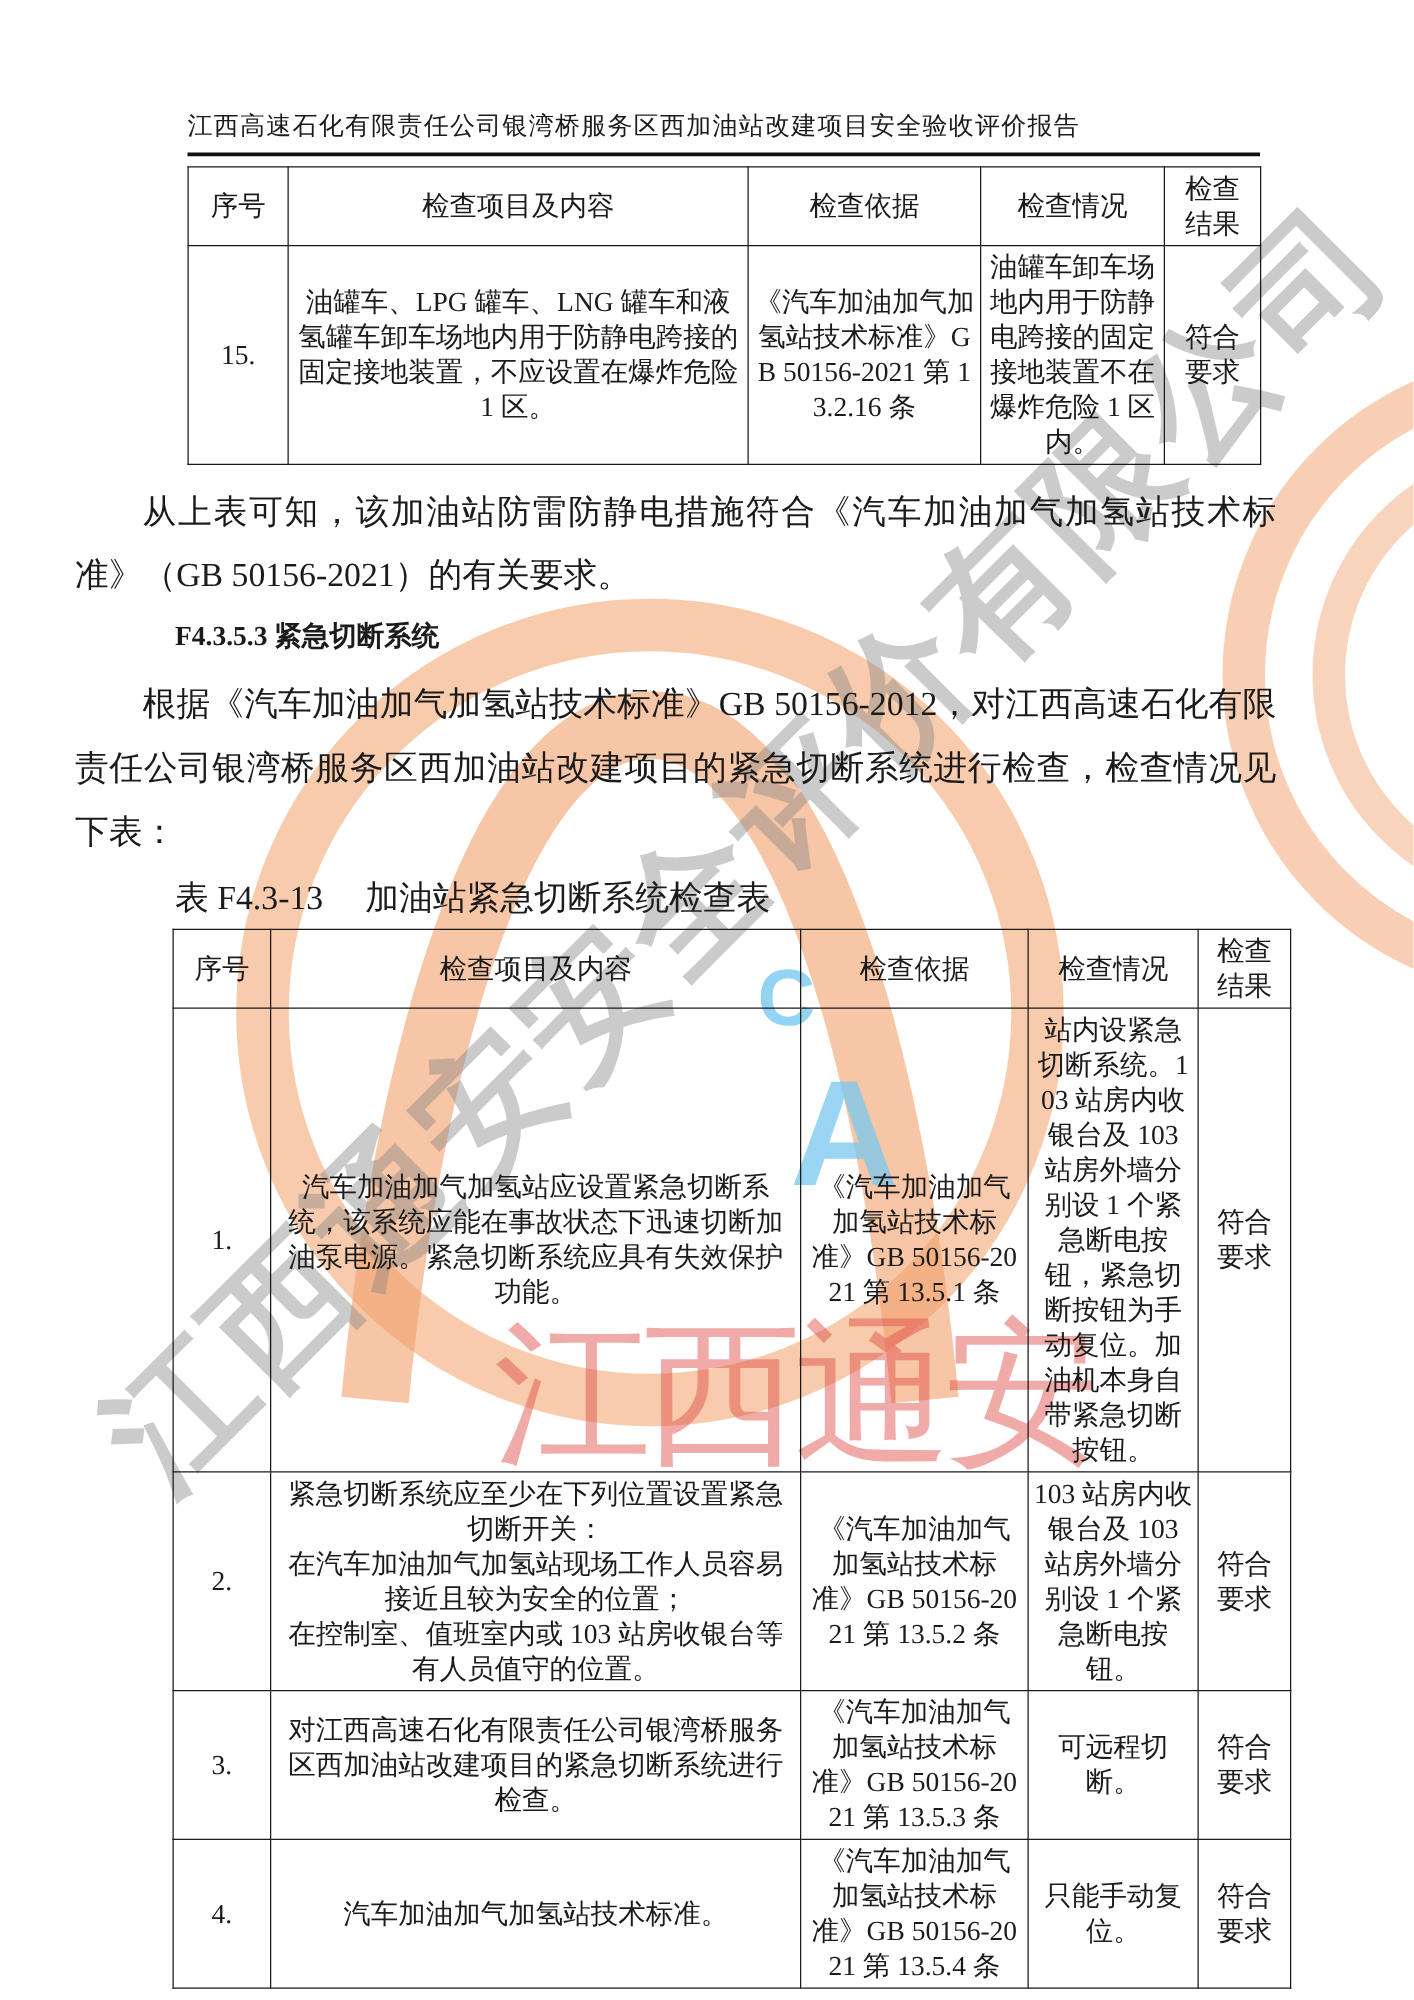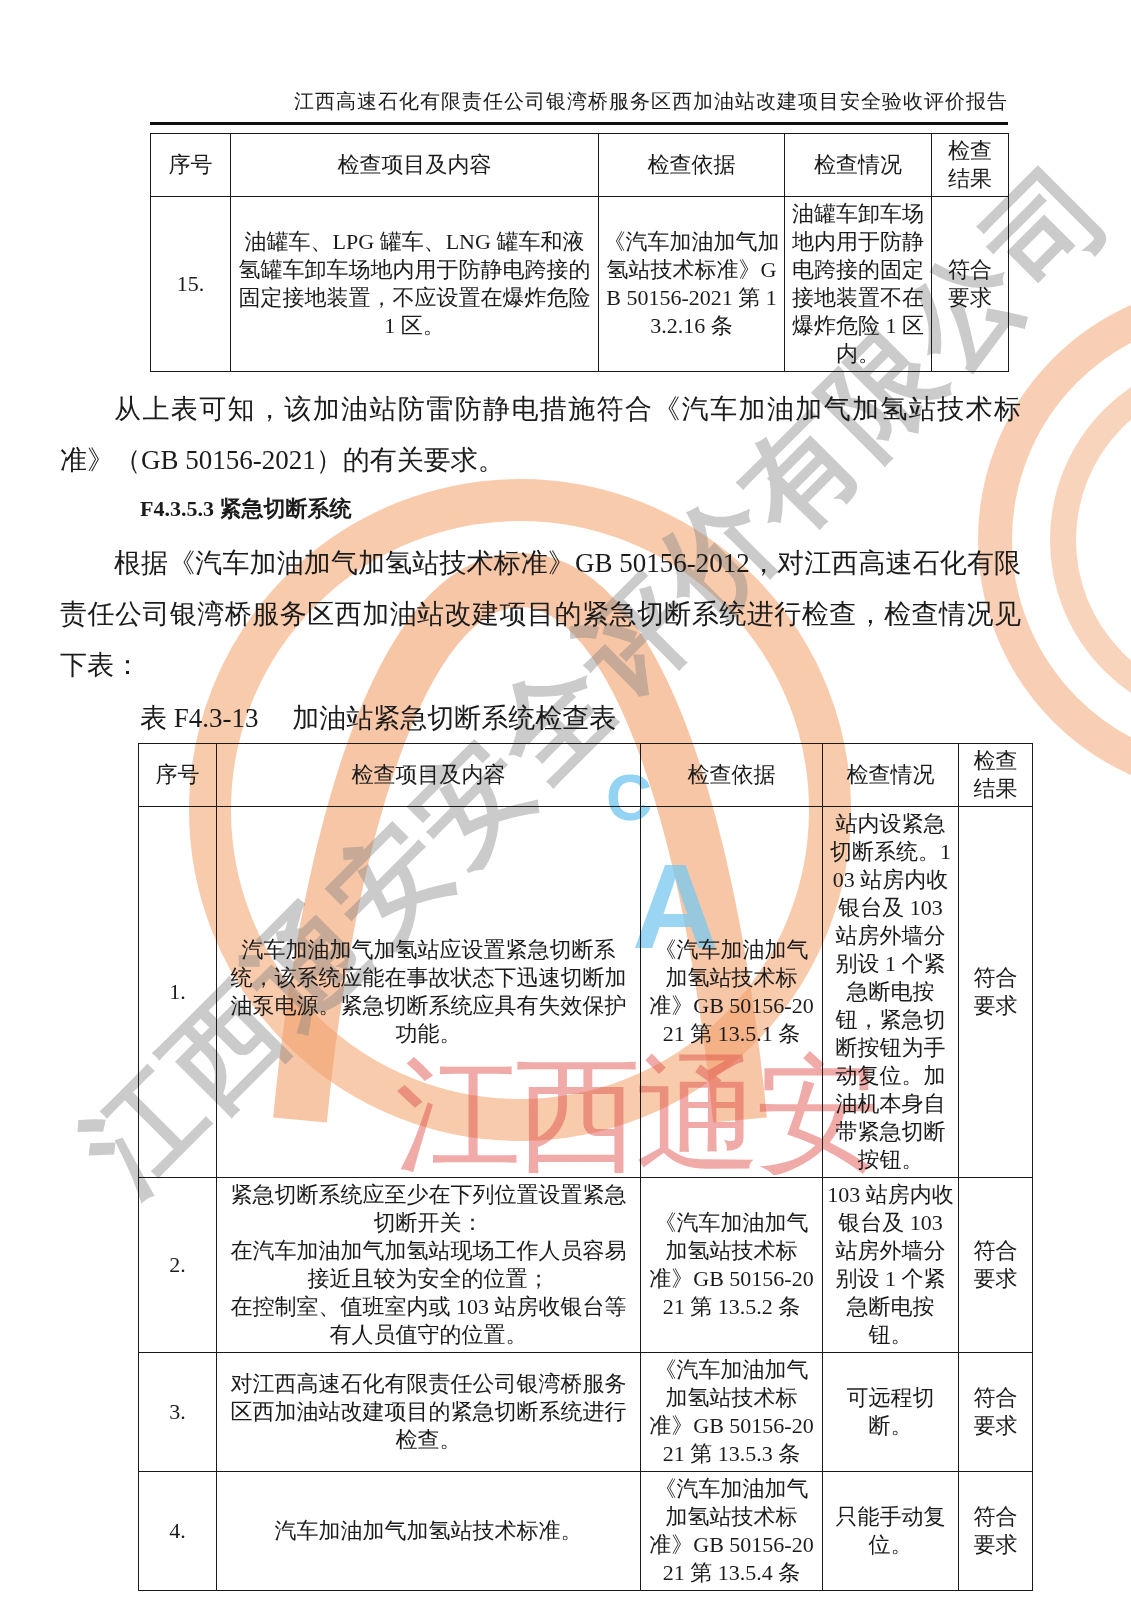--- a/index.html
+++ b/index.html
@@ -17,21 +17,21 @@
     font-family:"Liberation Sans","DejaVu Sans",sans-serif;
   }
   .wm-red{
     left:395px;top:1032px;font-size:126px;font-weight:normal;letter-spacing:-6px;
     color:rgba(224,80,75,0.48);white-space:nowrap;
     font-family:"Liberation Sans","DejaVu Sans",sans-serif;
   }
   
   .content{position:relative;z-index:1;}
   .doc-header{
-    padding-top:86px;margin:0 123px 0 150px;text-align:right;
+    padding-top:86px;margin:0 123px 0 150px;text-align:left;
     font-size:20px;letter-spacing:1px;line-height:30px;
     border-bottom:3px solid #101010;padding-bottom:6px;
   }
   table{border-collapse:collapse;table-layout:fixed;}
   td,th{
     border:1.5px solid #1a1a1a;font-weight:normal;font-size:22px;line-height:28px;
     text-align:center;vertical-align:middle;padding:3px 4px;word-break:break-all;
   }
   .tbl1{margin:8px 0 0 150px;width:858px;}
   .tbl2{margin:8px 0 0 138px;width:894px;}

